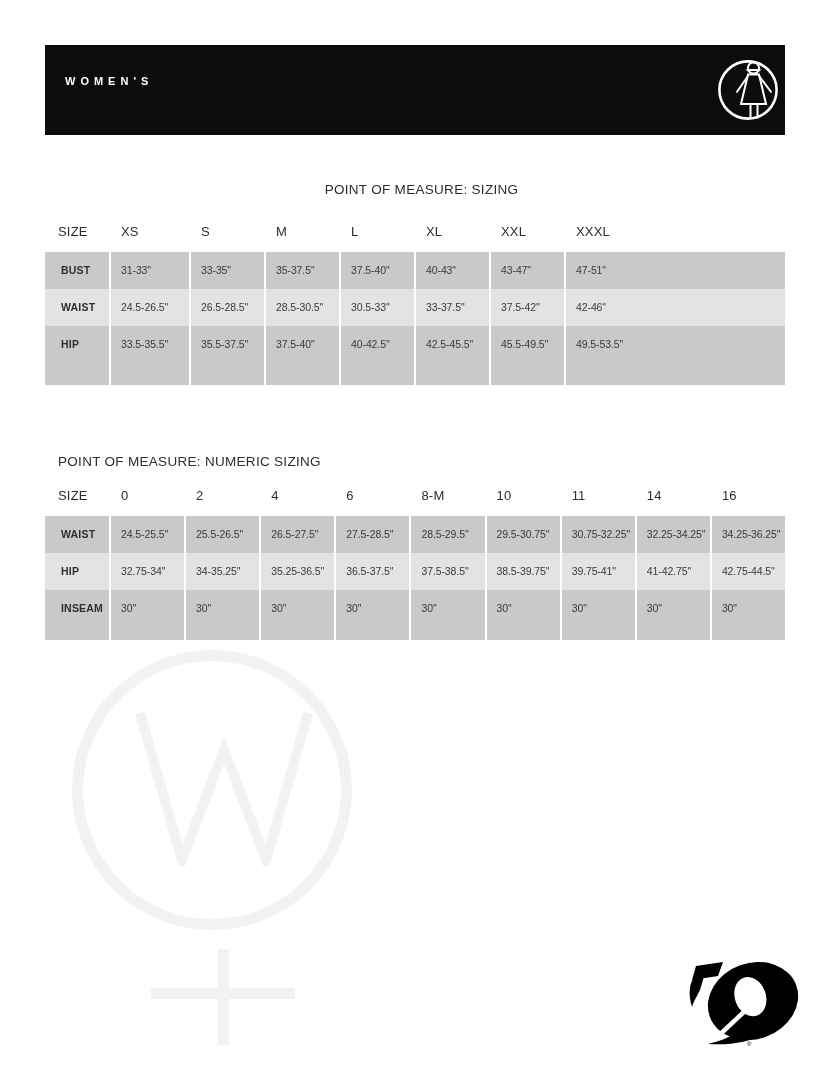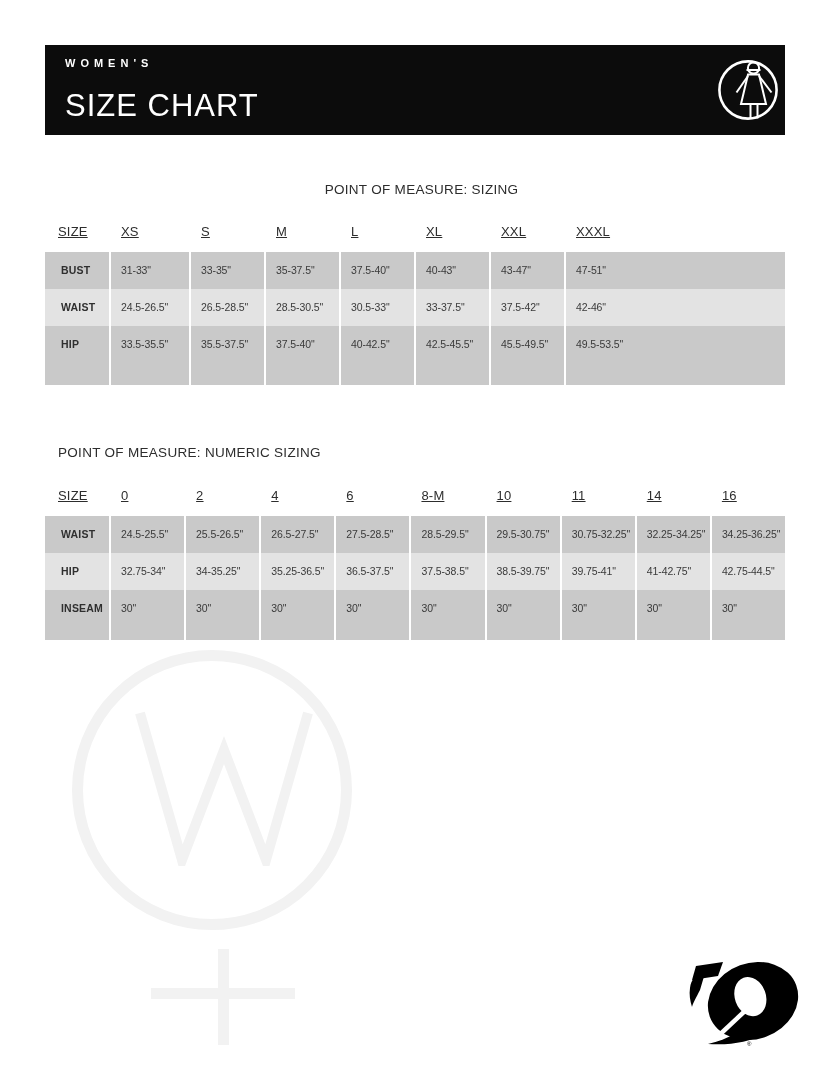--- a/index.html
+++ b/index.html
@@ -43,21 +43,21 @@
     position: absolute;
     left: 45px;
     width: 740px; height: 26px;
     line-height: 26px;
     padding-left: 13px;
     color: #2d2d2d;
     font-size: 13.5px;
     letter-spacing: 0.3px;
   }
   #green-bar-0 { top: 177px; text-align: center; }
-  #green-bar-1 { top: 440px; }
+  #green-bar-1 { top: 449px; }
 
   
   .pom-table {
     position: absolute;
     left: 45px;
     width: 740px;
     display: grid;
     column-gap: 2px;
     background: #ffffff;
   }
@@ -77,21 +77,20 @@
     font-size: 10.5px;
     letter-spacing: -0.1px;
     padding: 12px 2px 0 10px;
   }
   .cell.head {
     background: #ffffff;
     font-size: 13px;
     color: #2d2d2d;
     letter-spacing: 0.2px;
     padding: 9px 2px 16px 10px;
-    text-decoration: underline;
   }
   .cell.head.first { padding-left: 13px; }
   .cell.rowlabel { font-weight: bold; color: #2f2f2f; padding-left: 16px; letter-spacing: 0.2px; }
   .cell.dark  { background: #c9c9c9; }
   .cell.light { background: #e3e3e3; }
 
   
   .wm-circle {
     position: absolute;
     left: 72px; top: 650px;
@@ -125,21 +124,20 @@
   }
 </style>
 </head>
 <body>
 
 <div class="page">
 
   <header class="black-bar">
     <div>
       <div class="eyebrow">WOMEN'S</div>
-      <div class="page-title">SIZE CHART</div>
     </div>
     <div class="header-icon">
       <svg width="62" height="62" viewBox="0 0 62 62">
         <circle cx="31" cy="31" r="28.6" stroke="#ffffff" stroke-width="2.6" fill="none"></circle>
         <g stroke="#ffffff" stroke-width="2" fill="none">
           <circle cx="36.5" cy="9" r="5.6"></circle>
           <line x1="29.5" y1="11" x2="43.5" y2="11"></line>
           <polygon points="31,15.5 42,15.5 49,45 24,45"></polygon>
           <line x1="31" y1="17" x2="19.5" y2="33.5"></line>
           <line x1="42" y1="17" x2="54.5" y2="33.5"></line>

